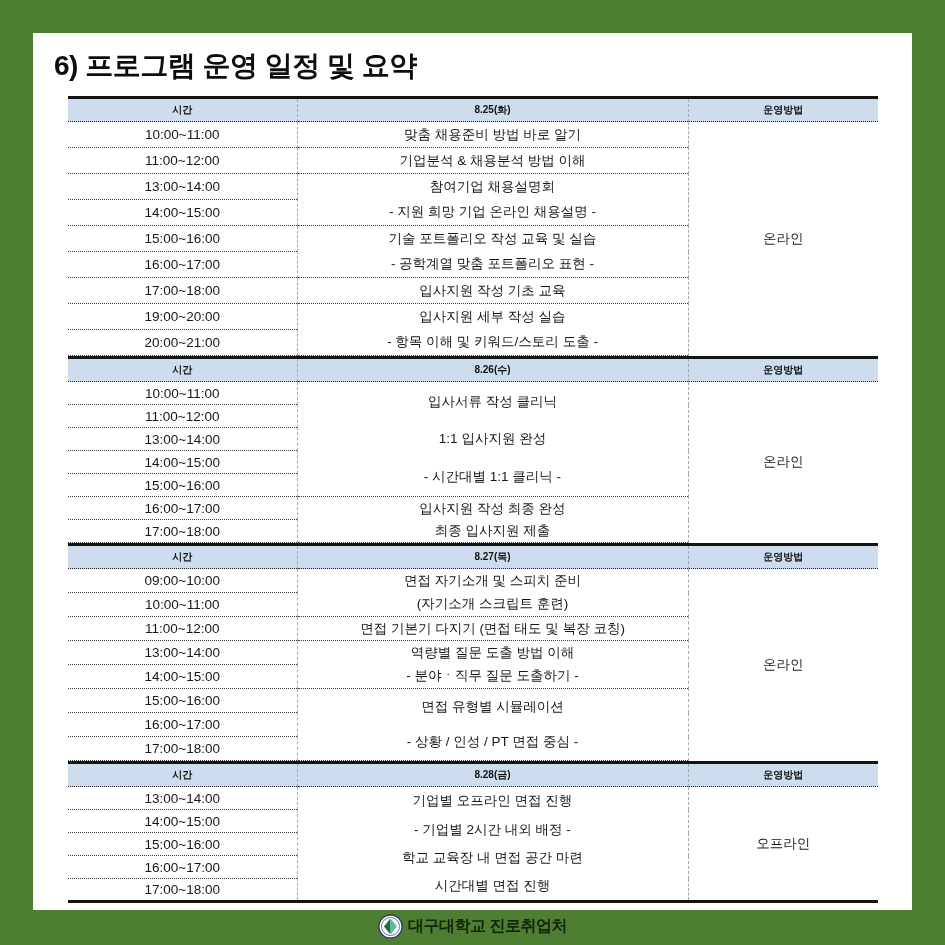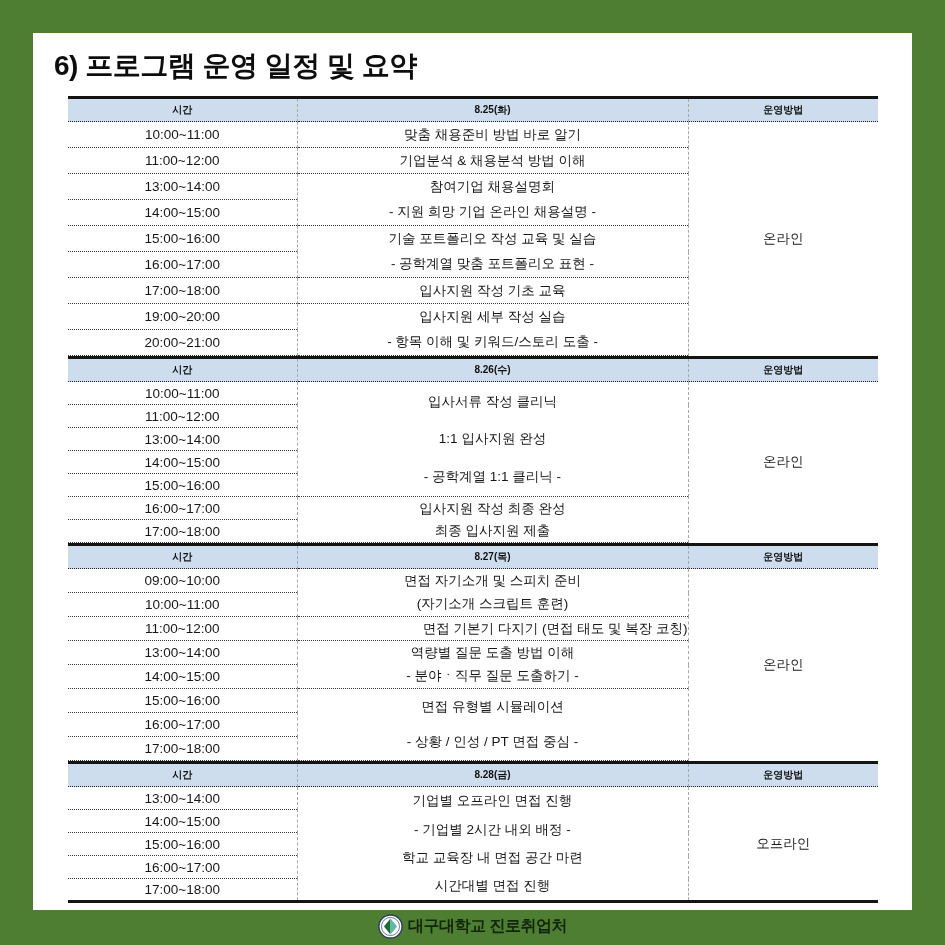--- a/index.html
+++ b/index.html
@@ -151,21 +151,21 @@
             <th class="h-method">운영방법</th>
           </tr>
         </thead>
         <tbody>
           <tr style="height: 23px;">
             <td class="time">10:00~11:00</td>
             <td class="content" rowspan="5">
               <div class="cellflex" style="height: 113px;">
                 <div class="line">입사서류 작성 클리닉</div>
                 <div class="line">1:1 입사지원 완성</div>
-                <div class="line">- 공학계열 1:1 클리닉 -</div>
+                <div class="line">- 시간대별 1:1 클리닉 -</div>
               </div>
             </td>
             <td class="method" rowspan="7">온라인</td>
           </tr>
           <tr style="height: 23px;">
             <td class="time">11:00~12:00</td>
           </tr>
           <tr style="height: 23px;">
             <td class="time">13:00~14:00</td>
           </tr>
@@ -212,21 +212,21 @@
               </div>
             </td>
             <td class="method" rowspan="8">온라인</td>
           </tr>
           <tr style="height: 24px;">
             <td class="time">10:00~11:00</td>
           </tr>
           <tr style="height: 24px;">
             <td class="time">11:00~12:00</td>
             <td class="content" rowspan="1">
-              <div class="cellflex" style="height: 22px; align-items: flex-end;">
+              <div class="cellflex" style="height: 22px;">
                 <div class="line">면접 기본기 다지기 (면접 태도 및 복장 코칭)</div>
               </div>
             </td>
           </tr>
           <tr style="height: 24px;">
             <td class="time">13:00~14:00</td>
             <td class="content" rowspan="2">
               <div class="cellflex" style="height: 46px;">
                 <div class="line">역량별 질문 도출 방법 이해</div>
                 <div class="line">- 분야ㆍ직무 질문 도출하기 -</div>

